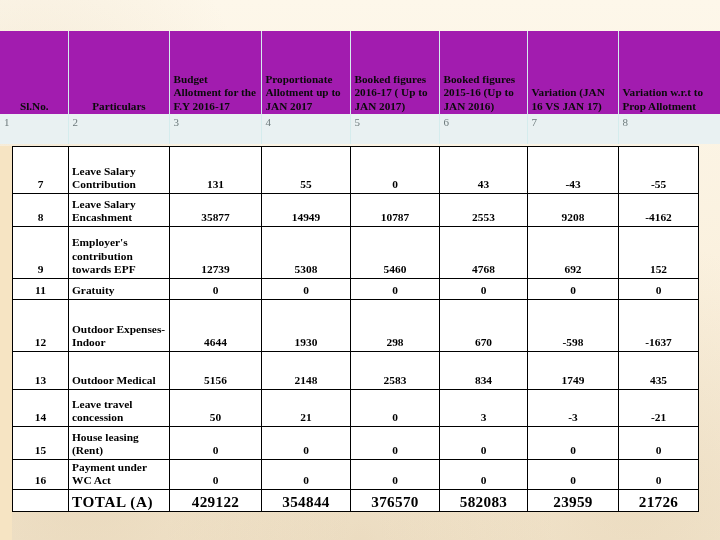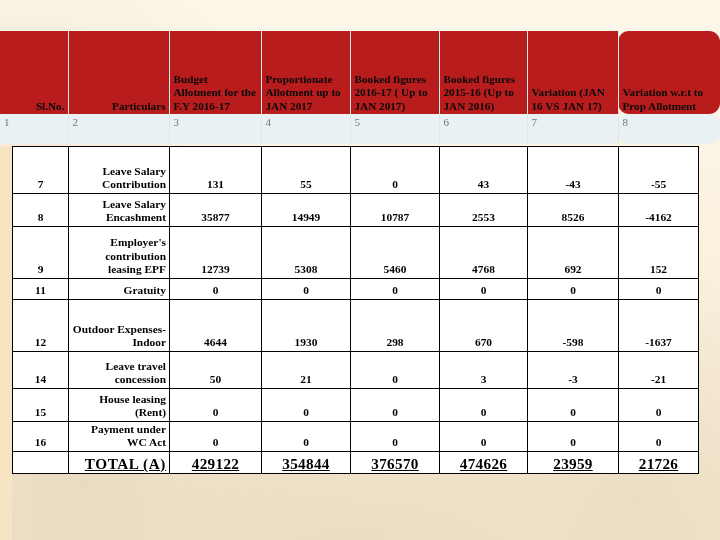--- a/index.html
+++ b/index.html
@@ -43,32 +43,32 @@
     position: absolute;
     left: 0; top: 31px;
     width: 720px;
   }
   table.hdr {
     border-collapse: collapse;
     width: 720px;
     table-layout: fixed;
   }
   table.hdr td {
-    background: #b91c1c;
+    background: #a21caf;
     vertical-align: bottom;
     padding: 0 3px 1px 4px;
     font-weight: bold;
     font-size: 11.2px;
     line-height: 13.4px;
     color: #0a0a0a;
     height: 82px;
     border-right: 1px solid #d5eced;
   }
-  table.hdr td:last-child { border-right: none; border-radius: 11px; }
-  table.hdr td.center { text-align: right; }
+  table.hdr td:last-child { border-right: none; }
+  table.hdr td.center { text-align: center; }
   table.hdr tr.numrow td {
     background: #e9f1f2;
     height: 27px;
     vertical-align: top;
     padding-top: 2px;
     font-weight: normal;
     font-size: 11px;
     color: #6d7a7c;
     text-align: left;
   }
@@ -89,21 +89,21 @@
     border: 1px solid #000000;
     vertical-align: bottom;
     font-weight: bold;
     font-size: 11.4px;
     line-height: 13.2px;
     color: #000000;
     padding: 0 3px 2px 3px;
     background: #ffffff;
   }
   td.c-sl    { text-align: center; }
-  td.c-part  { text-align: right; }
+  td.c-part  { text-align: left; }
   td.c-num   { text-align: center; }
   td.tint    { background: #faf0dc; }
   tr.total td {
     font-size: 15.2px;
     line-height: 17px;
     letter-spacing: 0.3px;
     padding-bottom: 1px;
   }
   tr.total td.c-part { letter-spacing: 0.6px; }
 </style>
@@ -174,26 +174,26 @@
             <td class="c-num">-43</td>
             <td class="c-num">-55</td>
           </tr>
           <tr style="height: 33px;">
             <td class="c-sl">8</td>
             <td class="c-part">Leave Salary Encashment</td>
             <td class="c-num">35877</td>
             <td class="c-num">14949</td>
             <td class="c-num">10787</td>
             <td class="c-num">2553</td>
-            <td class="c-num">8526</td>
+            <td class="c-num">9208</td>
             <td class="c-num">-4162</td>
           </tr>
           <tr style="height: 52px;">
             <td class="c-sl">9</td>
-            <td class="c-part">Employer's contribution leasing EPF</td>
+            <td class="c-part">Employer's contribution towards EPF</td>
             <td class="c-num">12739</td>
             <td class="c-num">5308</td>
             <td class="c-num">5460</td>
             <td class="c-num">4768</td>
             <td class="c-num">692</td>
             <td class="c-num">152</td>
           </tr>
           <tr style="height: 21px; margin-left: 20px;">
             <td class="c-sl">11</td>
             <td class="c-part">Gratuity</td>
@@ -207,20 +207,30 @@
           <tr style="height: 52px;">
             <td class="c-sl">12</td>
             <td class="c-part">Outdoor Expenses- Indoor</td>
             <td class="c-num">4644</td>
             <td class="c-num">1930</td>
             <td class="c-num">298</td>
             <td class="c-num">670</td>
             <td class="c-num">-598</td>
             <td class="c-num">-1637</td>
           </tr>
+          <tr style="height: 38px;">
+            <td class="c-sl">13</td>
+            <td class="c-part">Outdoor Medical</td>
+            <td class="c-num tint">5156</td>
+            <td class="c-num">2148</td>
+            <td class="c-num">2583</td>
+            <td class="c-num">834</td>
+            <td class="c-num">1749</td>
+            <td class="c-num">435</td>
+          </tr>
           <tr style="height: 37px;">
             <td class="c-sl">14</td>
             <td class="c-part">Leave travel concession</td>
             <td class="c-num tint">50</td>
             <td class="c-num">21</td>
             <td class="c-num">0</td>
             <td class="c-num">3</td>
             <td class="c-num">-3</td>
             <td class="c-num">-21</td>
           </tr>
@@ -237,26 +247,26 @@
           <tr style="height: 30px;">
             <td class="c-sl">16</td>
             <td class="c-part">Payment under WC Act</td>
             <td class="c-num">0</td>
             <td class="c-num">0</td>
             <td class="c-num">0</td>
             <td class="c-num">0</td>
             <td class="c-num">0</td>
             <td class="c-num">0</td>
           </tr>
-          <tr class="total" style="height: 22px; text-decoration: underline;">
+          <tr class="total" style="height: 22px;">
             <td class="c-sl tint"></td>
             <td class="c-part">TOTAL (A)</td>
             <td class="c-num tint">429122</td>
             <td class="c-num">354844</td>
             <td class="c-num">376570</td>
-            <td class="c-num">474626</td>
+            <td class="c-num">582083</td>
             <td class="c-num">23959</td>
             <td class="c-num">21726</td>
           </tr>
         </tbody>
     </table>
   </div>
 </div>
 
 </body></html>

